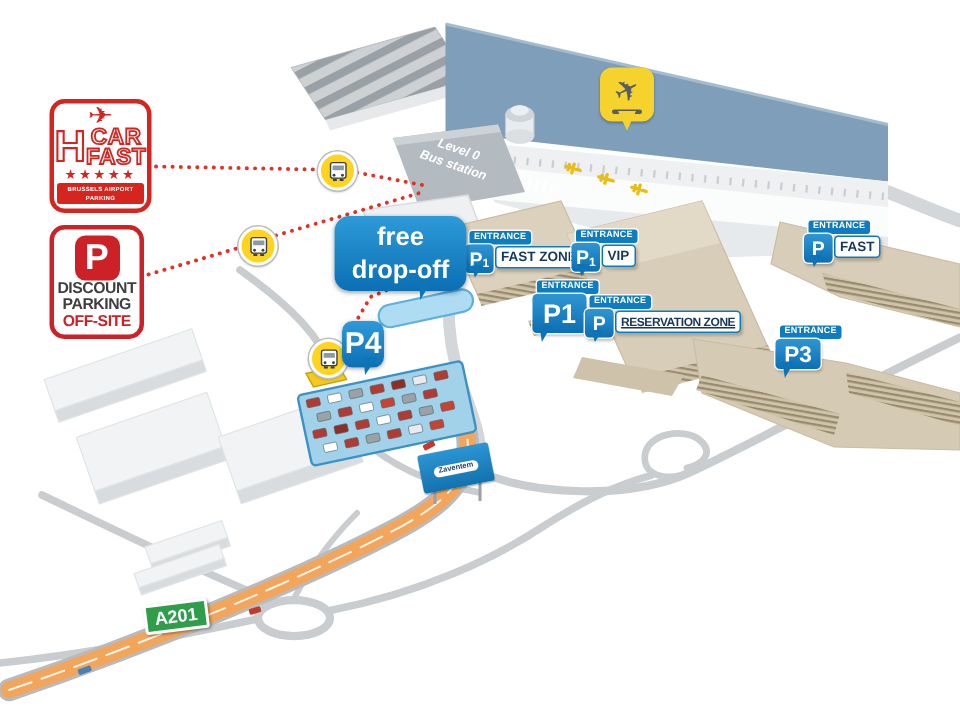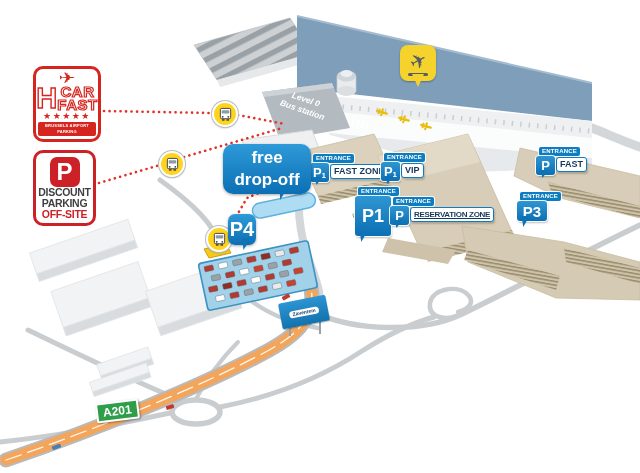--- a/index.html
+++ b/index.html
@@ -60,21 +60,21 @@
   .esign{position:absolute;z-index:30;}
   .etab{display:inline-block;background:#0e7cc0;color:#fff;font-weight:bold;font-size:6px;
         line-height:9px;padding:0 3px;border-radius:2px;margin:0 0 0 3px;letter-spacing:.2px;
         box-shadow:0 0 0 1px rgba(255,255,255,.85);}
   .erow{display:flex;align-items:flex-start;margin-top:-1px;}
   .ep{position:relative;background:linear-gradient(#2f96d2,#0b6fb4);color:#fff;font-weight:bold;
       border-radius:3px;display:flex;align-items:center;justify-content:center;
       box-shadow:0 0 0 1px rgba(255,255,255,.9),1px 2px 2px rgba(0,0,0,.25);}
   .ep.small{width:19px;height:19px;font-size:13px;}
   .ep.med{width:30px;height:20px;font-size:15px;}
-  .ep.big{width:36px;height:40px;font-size:18px;}
+  .ep.big{width:36px;height:26px;font-size:18px;}
   .esub{font-size:8px;margin-top:6px;}
   .eptr{position:absolute;left:3px;bottom:-7px;width:0;height:0;border:4px solid transparent;
         border-top:8px solid #0d73b6;transform:skewX(-12deg);}
   .ep.big .eptr,.ep.med .eptr{border-top-width:11px;bottom:-10px;}
   .ezone{background:#fff;border:1.5px solid #0e7cc0;border-radius:3px;color:#16375c;font-weight:bold;
          font-size:9px;line-height:13px;padding:0 3px;margin:1px 0 0 1px;white-space:nowrap;
          box-shadow:1px 2px 2px rgba(0,0,0,.2);}
   .ezone.cond{font-size:8px;letter-spacing:-.3px;text-decoration:underline;}
 
   
@@ -380,21 +380,21 @@
     <div class="erow">
       <div class="ep small">
           <span>P</span>
           <i class="eptr"></i>
         </div>
       <div class="ezone">FAST</div>
     </div>
   </div>
 
 
-  <div class="esign" style="left:517px;top:184px">
+  <div class="esign" style="left:517px;top:209px">
     <div class="etab">ENTRANCE</div>
     <div class="erow">
       <div class="ep med">
           <span>P3</span>
           <i class="eptr"></i>
         </div>
     </div>
   </div>
 
   <div class="a201">A201</div>

